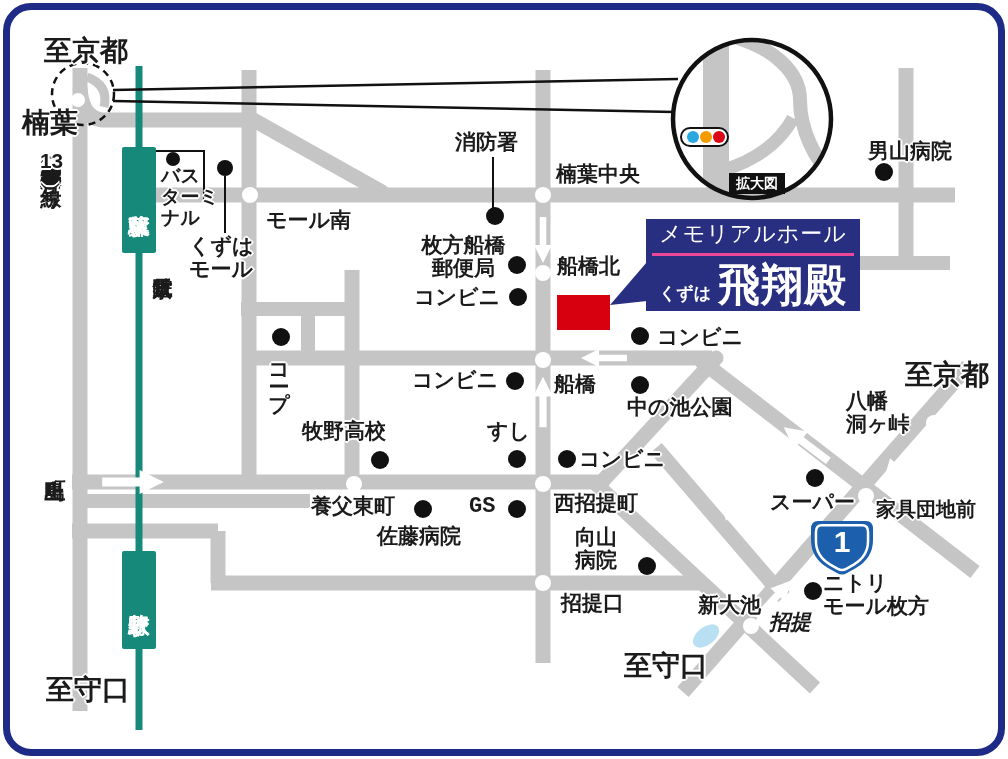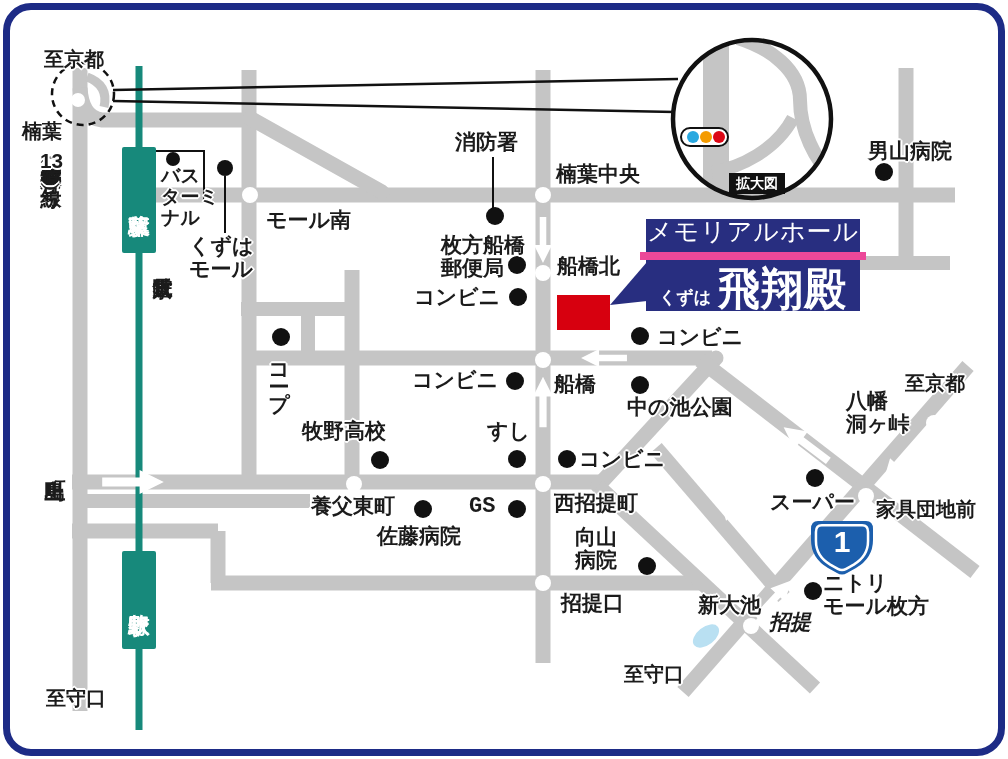--- a/index.html
+++ b/index.html
@@ -7,29 +7,29 @@
          font-family:"Liberation Sans","DejaVu Sans",sans-serif;}
   #frame{position:absolute;inset:3px;border:7px solid var(--border,#1d2b86);border-radius:28px;
          z-index:10;pointer-events:none;}
   #roads{position:absolute;left:0;top:0;z-index:1;}
   .lbl{position:absolute;z-index:3;font-weight:700;font-size:21px;color:#1b1b1b;
        white-space:nowrap;line-height:1.1;
        text-shadow:-2px 0 0 #fff,2px 0 0 #fff,0 -2px 0 #fff,0 2px 0 #fff,
                    -1px -1px 0 #fff,1px -1px 0 #fff,-1px 1px 0 #fff,1px 1px 0 #fff;}
   .v{writing-mode:vertical-rl;}
   .tcy{text-combine-upright:all;}
-  .big{font-size:20px;margin-top:12px;}
-  .rt{text-align:left;margin-left:20px;}
+  .big{font-size:28px;}
+  .rt{text-align:center;}
   .station{position:absolute;z-index:4;background:var(--railway,#17897b);color:#fff;
            writing-mode:vertical-rl;display:flex;align-items:center;justify-content:center;
            font-size:21px;font-weight:700;letter-spacing:2px;border-radius:2px;}
   #banner{position:absolute;left:646px;top:219px;width:214px;height:92px;z-index:5;
           background:var(--banner,#282e80);color:#fff;display:flex;flex-direction:column;
           align-items:center;justify-content:center;}
-  #banner .b1{font-size:25px;letter-spacing:1px;border-bottom:8px solid #ec4899;
+  #banner .b1{font-size:22px;letter-spacing:1px;border-bottom:3px solid #ec4899;
               padding:1px 7px 4px;white-space:nowrap;}
   #banner .b2{display:flex;align-items:baseline;gap:7px;margin-top:1px;white-space:nowrap;}
   #banner .b2s{font-size:17px;font-weight:700;}
   #banner .b2l{font-size:42px;font-weight:900;transform:scaleY(1.06);letter-spacing:1px;}
   #kakudaizu{position:absolute;left:729px;top:173px;width:56px;height:21px;z-index:6;
              background:#111;color:#fff;font-size:14px;font-weight:700;text-align:center;
              line-height:21px;}
   #badge1{position:absolute;left:812px;top:525px;width:60px;z-index:6;color:#fff;
           font-size:30px;font-weight:900;text-align:center;}
 </style>

